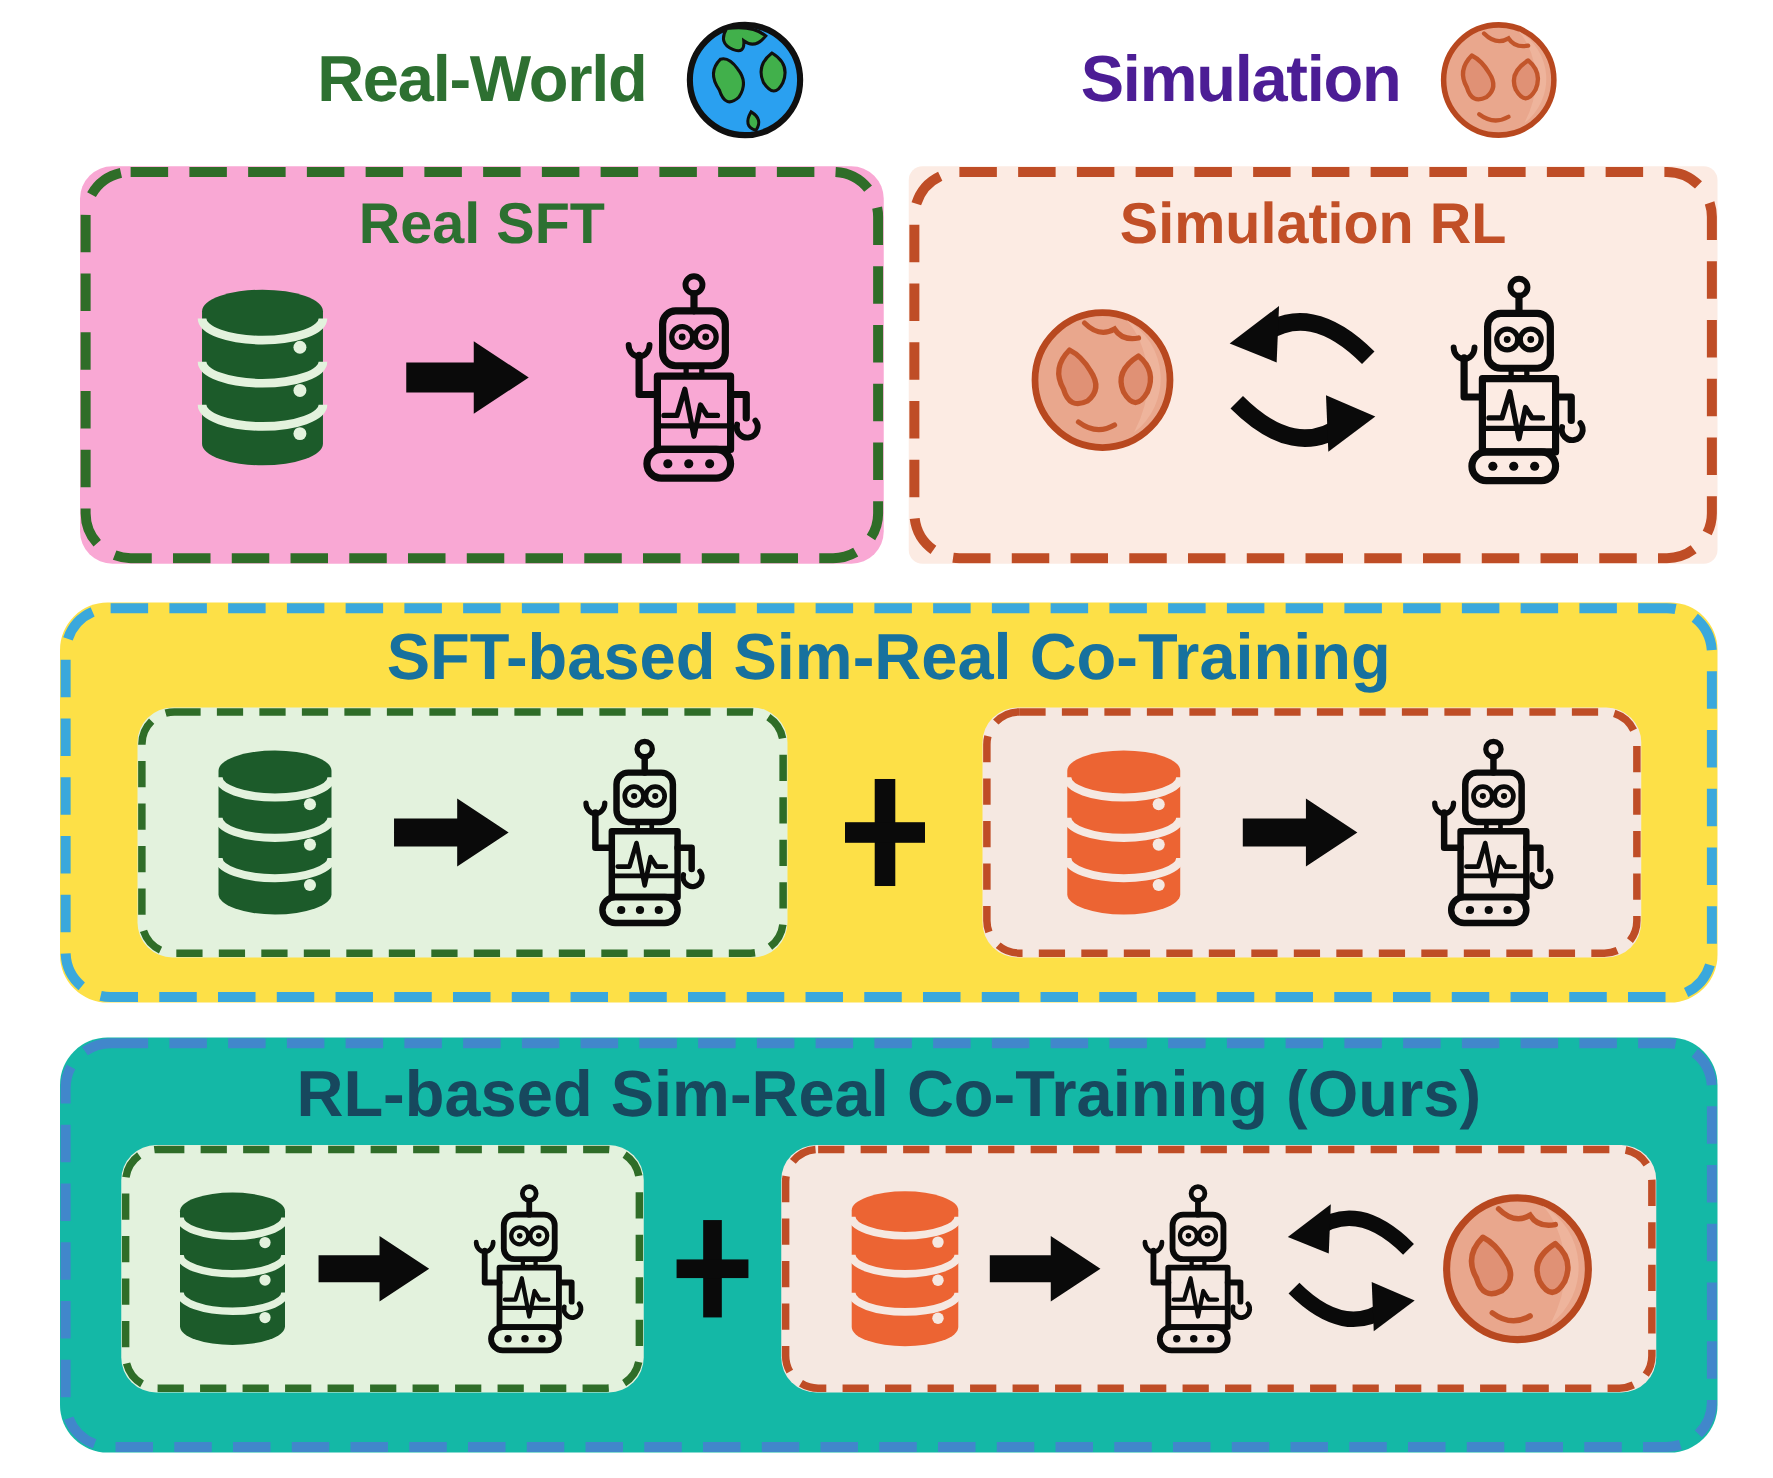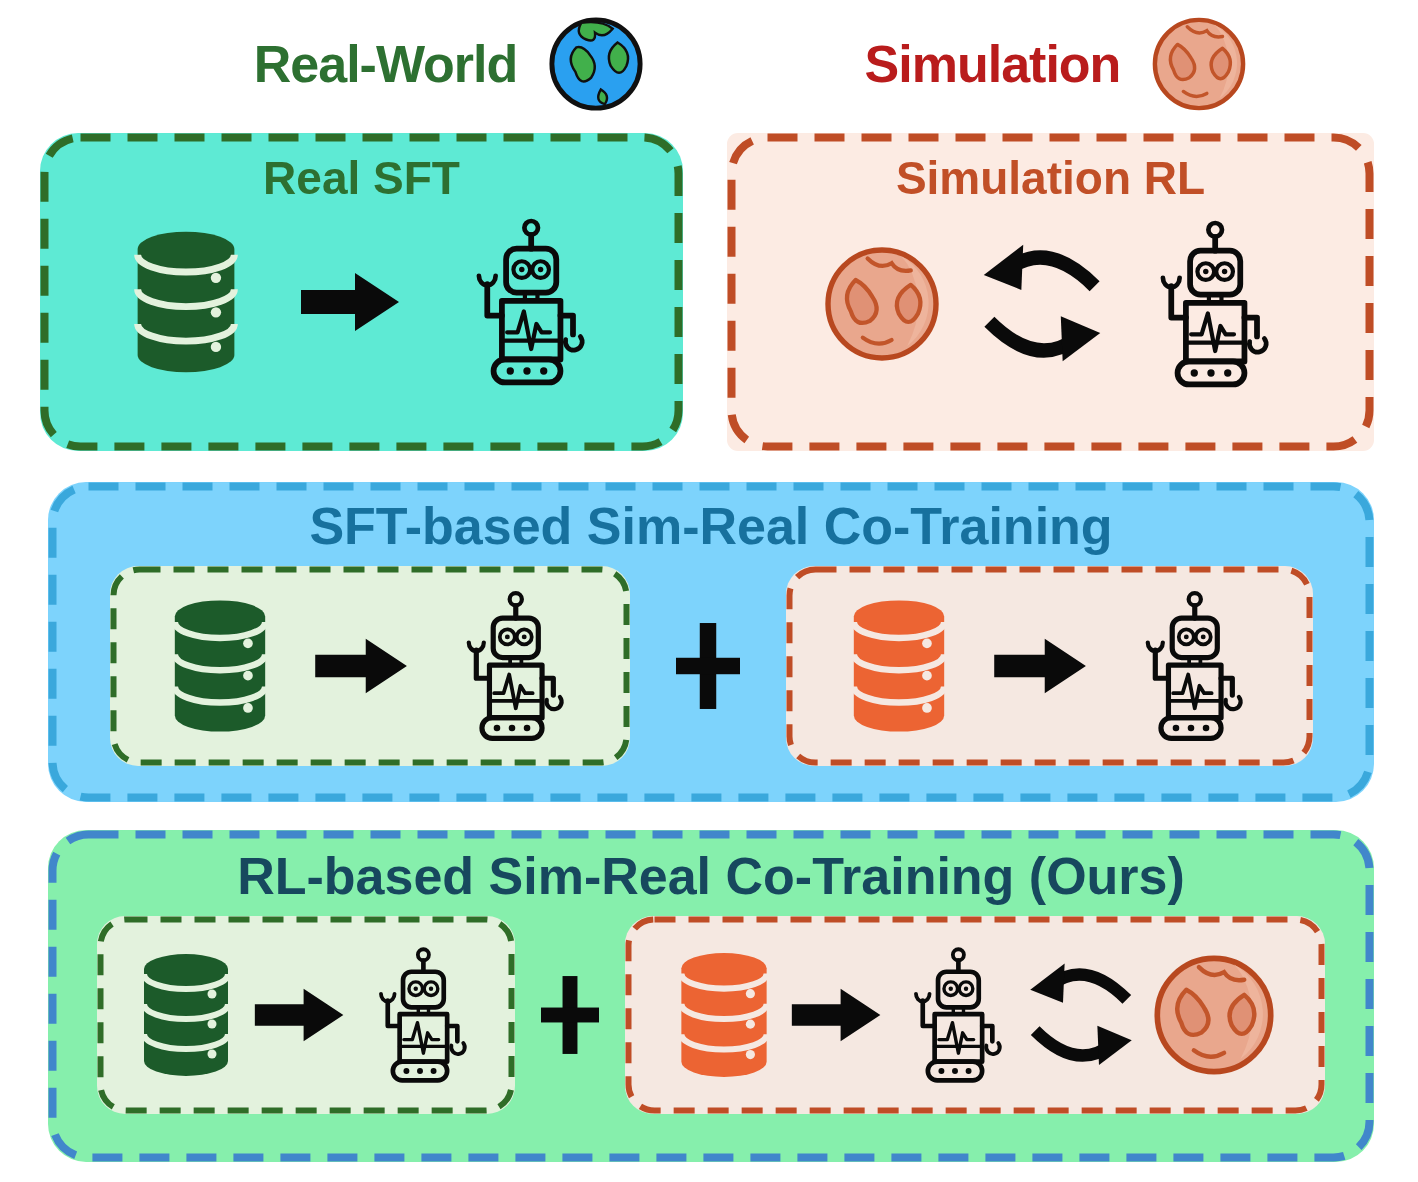--- a/index.html
+++ b/index.html
@@ -98,27 +98,27 @@
 <div id="canvas">
 
   <div class="abs hdr" style="left:48px; top:8px; width:643px; padding-left:80px;">
     <span class="hdr-label" style="color:#2d7031;">Real-World</span>
     <svg class="icon" width="98" height="98">
         <use href="#sym-earth-blue"></use>
       </svg>
   </div>
 
   <div class="abs hdr" style="left:727px; top:8px; width:647px;">
-    <span class="hdr-label" style="color:#b91c1c;margin-left:12px;">Simulation</span>
+    <span class="hdr-label" style="color:#4c1d95;margin-left:12px;">Simulation</span>
     <svg class="icon" width="98" height="98">
         <use href="#sym-earth-orange"></use>
       </svg>
   </div>
 
-  <div class="abs box" style="left:40px; top:133px; width:643px; height:318px; background:#5eead4;">
+  <div class="abs box" style="left:64px; top:133px; width:643px; height:318px; background:#f9a8d4;border-radius:26px;">
     <svg class="dash" width="643" height="318">
         <rect x="4.5" y="4.5" width="634" height="309" rx="36" fill="none" stroke="#2f6d28" stroke-width="8" stroke-dasharray="30 17"></rect>
       </svg>
     <div class="content">
       <div class="box-title" style="margin-top:18px; font-size:46px; color:#2d7031;">Real SFT</div>
       <div class="row stripe-green" style="margin-top:12px; gap:55px;">
         <svg class="icon db-green" width="116" height="152">
             <use href="#sym-db"></use>
           </svg>
         <svg class="icon" width="104" height="62">
@@ -144,21 +144,21 @@
         <svg class="icon" width="124" height="148">
             <use href="#sym-cycle"></use>
           </svg>
         <svg class="icon" width="138" height="170">
             <use href="#sym-robot"></use>
           </svg>
       </div>
     </div>
   </div>
 
-  <div class="abs box" style="left:48px; top:482px; width:1326px; height:320px; background:#7dd3fc;">
+  <div class="abs box" style="left:48px; top:482px; width:1326px; height:320px; background:#fde047;">
     <svg class="dash" width="1326" height="320">
         <rect x="4.5" y="4.5" width="1317" height="311" rx="36" fill="none" stroke="#3aa8dc" stroke-width="8" stroke-dasharray="30 17"></rect>
       </svg>
     <div class="content">
       <div class="box-title" style="margin-top:14px; font-size:52px; color:#17719e;">SFT-based Sim-Real Co-Training</div>
       <div class="row" style="margin-top:10px;">
         <div class="subbox stripe-green" style="width:520px; height:200px; background:#e3f2dd; gap:40px;">
           <svg class="dash" width="520" height="200">
               <rect x="3.5" y="3.5" width="513" height="193" rx="26" fill="none" stroke="#2f6d28" stroke-width="6" stroke-dasharray="21 13"></rect>
             </svg>
@@ -186,21 +186,21 @@
               <use href="#sym-arrow"></use>
             </svg>
           <svg class="icon content" width="124" height="156">
               <use href="#sym-robot"></use>
             </svg>
         </div>
       </div>
     </div>
   </div>
 
-  <div class="abs box" style="left:48px; top:830px; width:1326px; height:332px; background:#86efac;">
+  <div class="abs box" style="left:48px; top:830px; width:1326px; height:332px; background:#14b8a6;">
     <svg class="dash" width="1326" height="332">
         <rect x="4.5" y="4.5" width="1317" height="323" rx="36" fill="none" stroke="#4187cb" stroke-width="8" stroke-dasharray="30 17"></rect>
       </svg>
     <div class="content">
       <div class="box-title" style="margin-top:16px; font-size:52px; color:#17485e;">RL-based Sim-Real Co-Training (Ours)</div>
       <div class="row" style="margin-top:10px;">
         <div class="subbox stripe-green" style="width:418px; height:198px; background:#e3f2dd; gap:18px;">
           <svg class="dash" width="418" height="198">
               <rect x="3.5" y="3.5" width="411" height="191" rx="26" fill="none" stroke="#2f6d28" stroke-width="6" stroke-dasharray="21 13"></rect>
             </svg>

